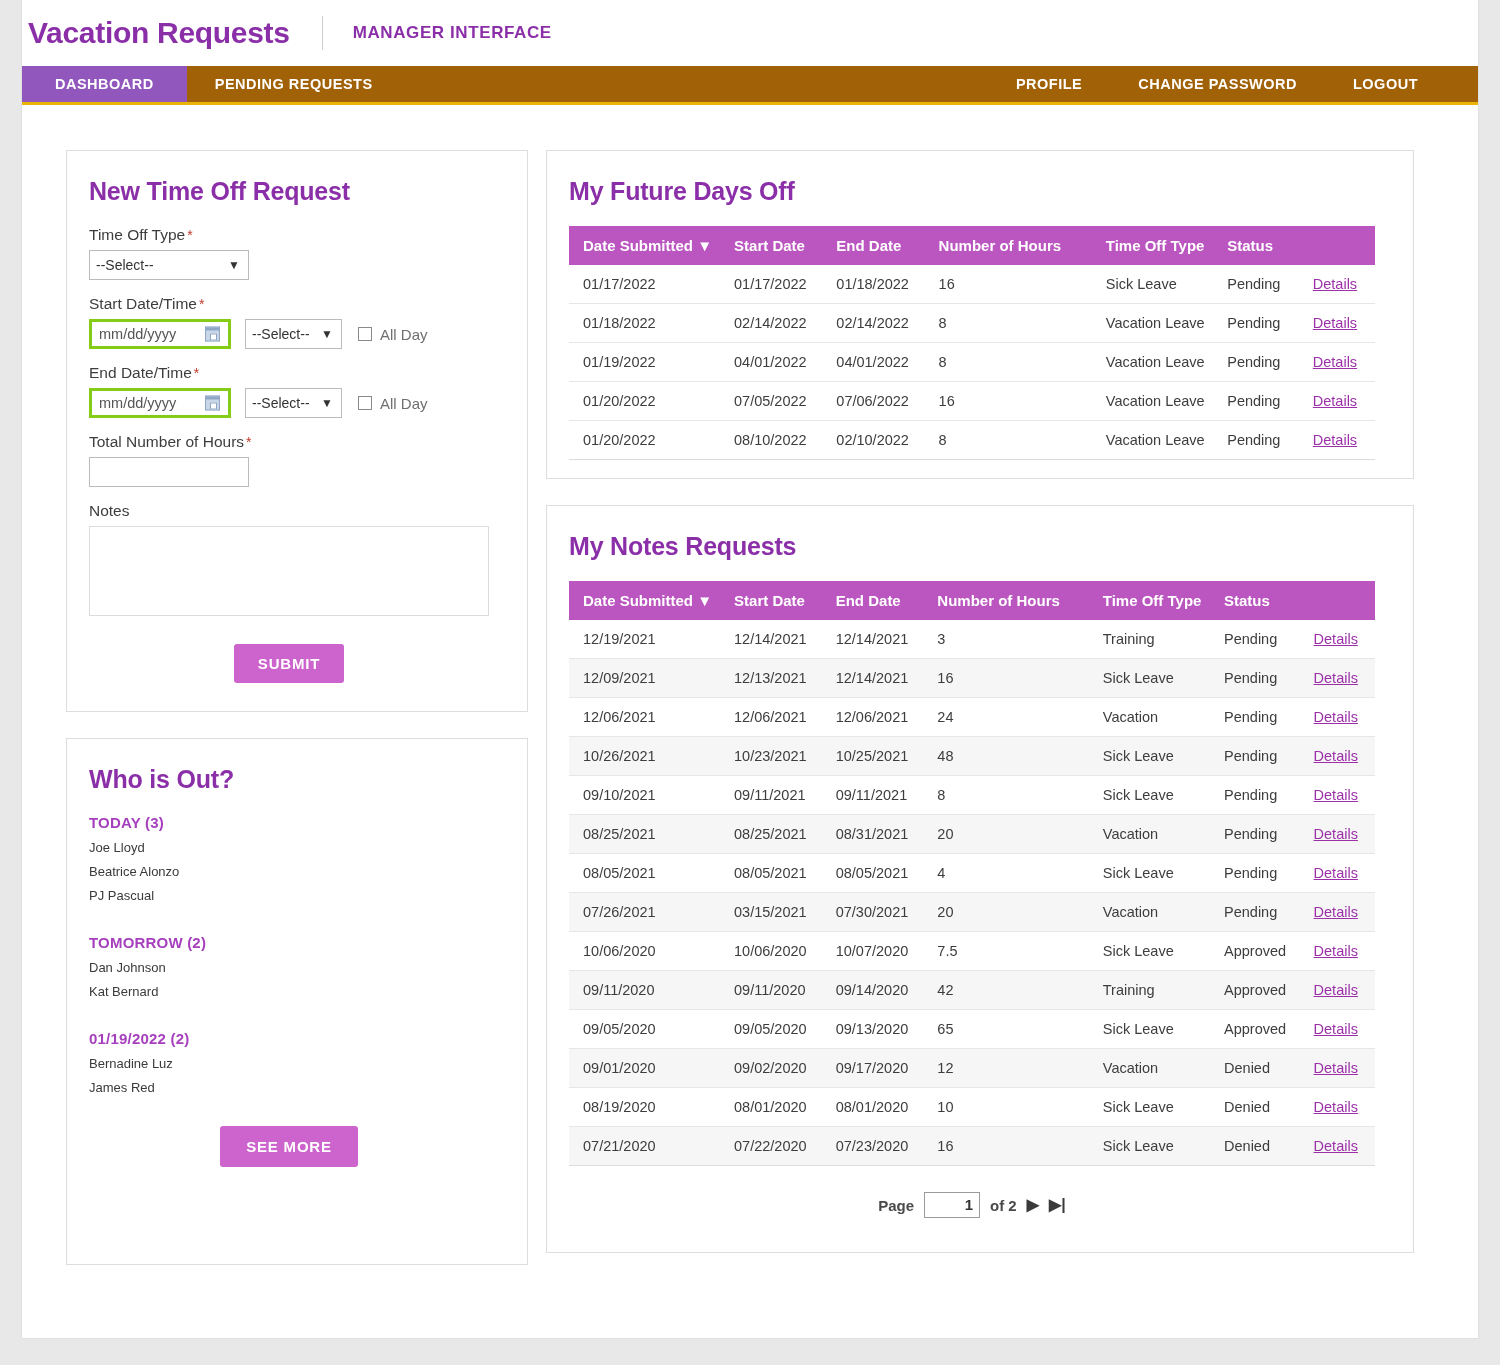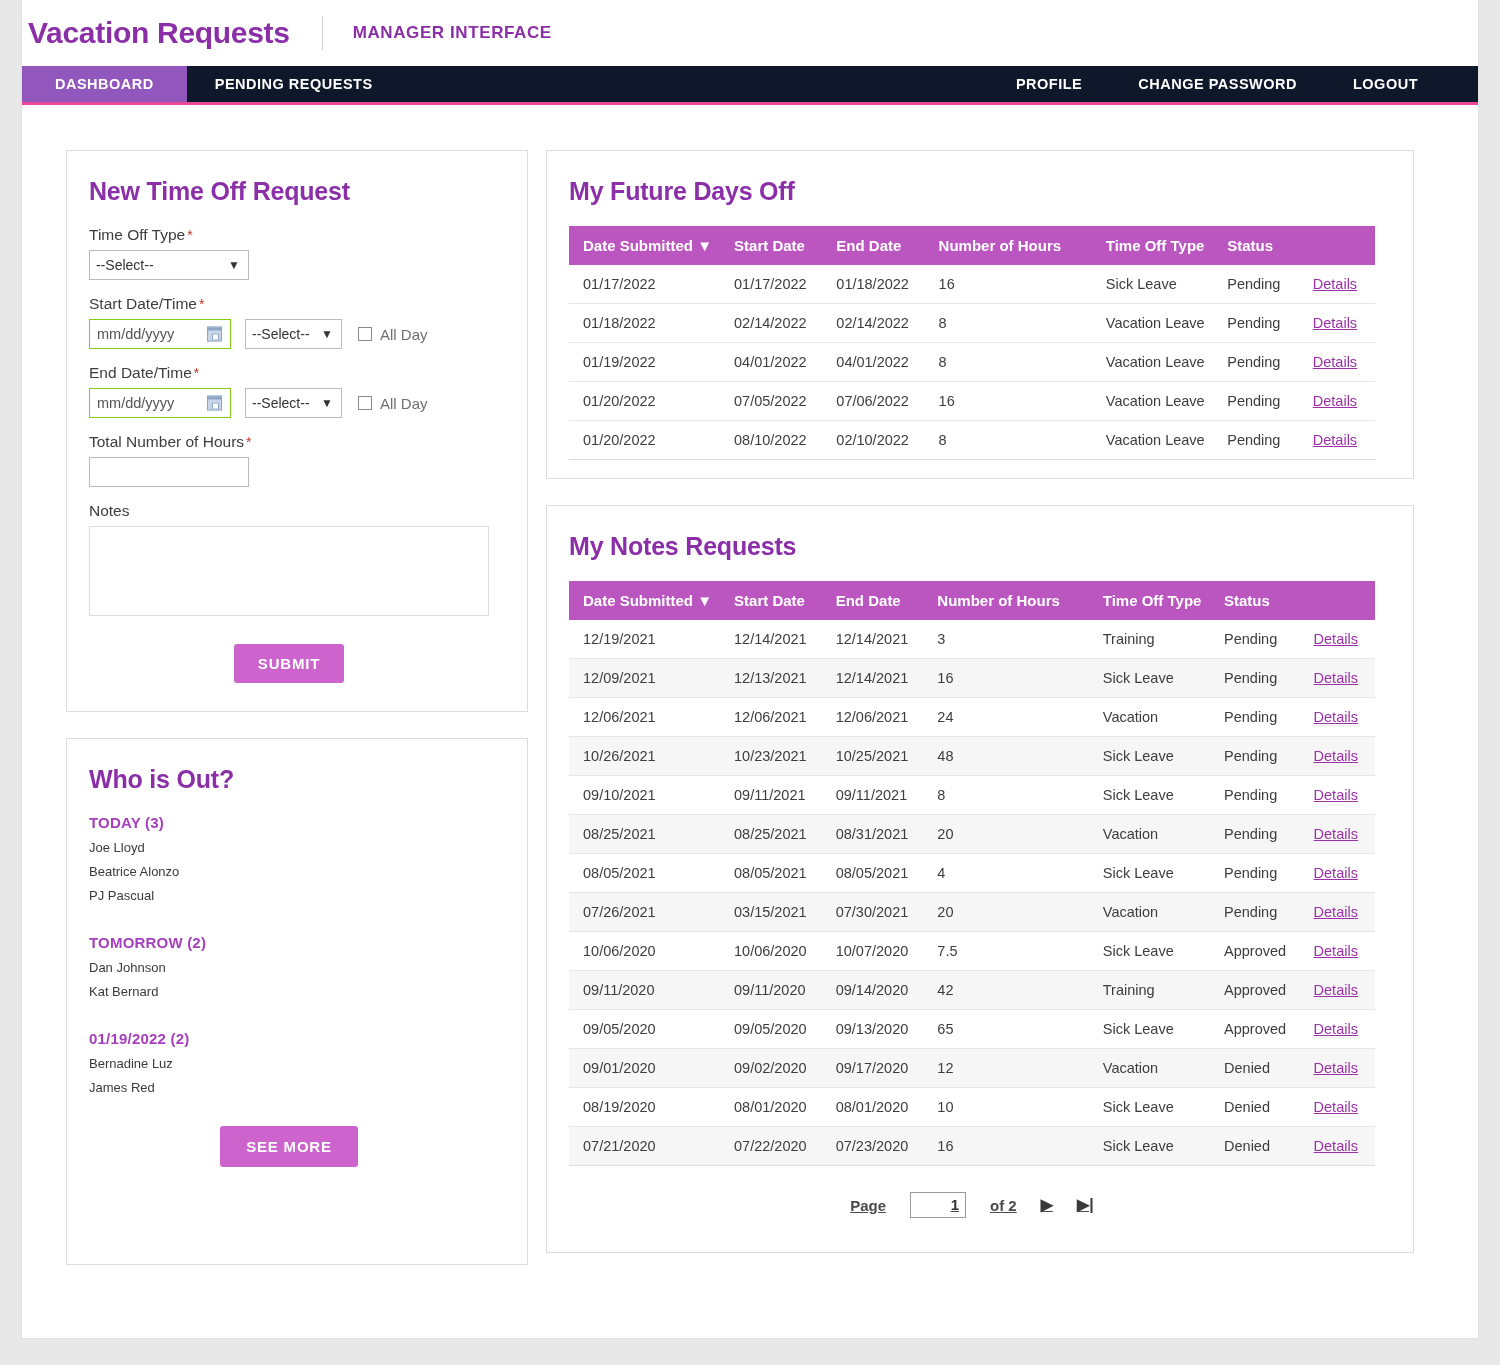--- a/index.html
+++ b/index.html
@@ -38,22 +38,22 @@
   }
   .brand-sub {
     font-size: 17px; font-weight: bold; color: #8b2fa8;
     letter-spacing: 0.6px;
   }
 
   
   .navbar {
     position: absolute; left: 0; top: 66px;
     width: 1456px; height: 39px;
-    background: #0f172a;
-    border-bottom: 3px solid #ec4899;
+    background: #a16207;
+    border-bottom: 3px solid #eab308;
     display: flex; align-items: stretch;
   }
   .nav-left { display: flex; align-items: stretch; }
   .nav-right { margin-left: auto; display: flex; align-items: stretch; padding-right: 32px; }
   .nav-item {
     display: flex; align-items: center;
     padding: 0 28px;
     color: #ffffff;
     font-size: 14.5px; font-weight: bold;
     letter-spacing: 0.5px;
@@ -102,21 +102,21 @@
   .select-wrap .chev {
     position: absolute; right: 9px; top: 50%;
     transform: translateY(-50%);
     pointer-events: none; font-size: 12px; color: #333;
   }
   .sel-type { width: 160px; }
   .sel-time { width: 97px; }
 
   .date-wrap {
     position: relative; width: 142px; height: 30px;
-    border: 1px solid #84cc16; background: #fff;
+    border: 3px solid #84cc16; background: #fff;
     display: flex; align-items: center; margin-right: 14px;
   }
   .date-ph {
     font-size: 14.5px; color: #555; padding-left: 7px;
   }
   .cal-icon {
     position: absolute; right: 8px; top: 50%;
     transform: translateY(-50%);
     width: 15px; height: 15px;
     background: #c9d6e8;
@@ -210,22 +210,22 @@
   .col-date { width: 118px; }
   .col-start { width: 110px; }
   .col-end { width: 110px; }
   .col-hours { width: 190px; }
   .col-type { width: 122px; }
   .col-status { width: 96px; }
 
   
   .pager {
     display: flex; align-items: center; justify-content: center;
-    gap: 24px; margin-top: 26px; margin-bottom: 16px;
-    font-size: 15px; color: #4a4a4a; font-weight: bold; text-decoration: underline;
+    gap: 10px; margin-top: 26px; margin-bottom: 16px;
+    font-size: 15px; color: #4a4a4a; font-weight: bold;
   }
   .pager-input {
     width: 56px; height: 26px;
     border: 1px solid #9b9b9b; background: #fff;
     text-align: right; padding-right: 6px;
     font-size: 15px; color: #333; font-weight: bold;
     line-height: 24px;
   }
   .pager-of { font-weight: bold; }
   .pager-btn { cursor: pointer; color: #3a3a3a; font-size: 16px; line-height: 1; }

